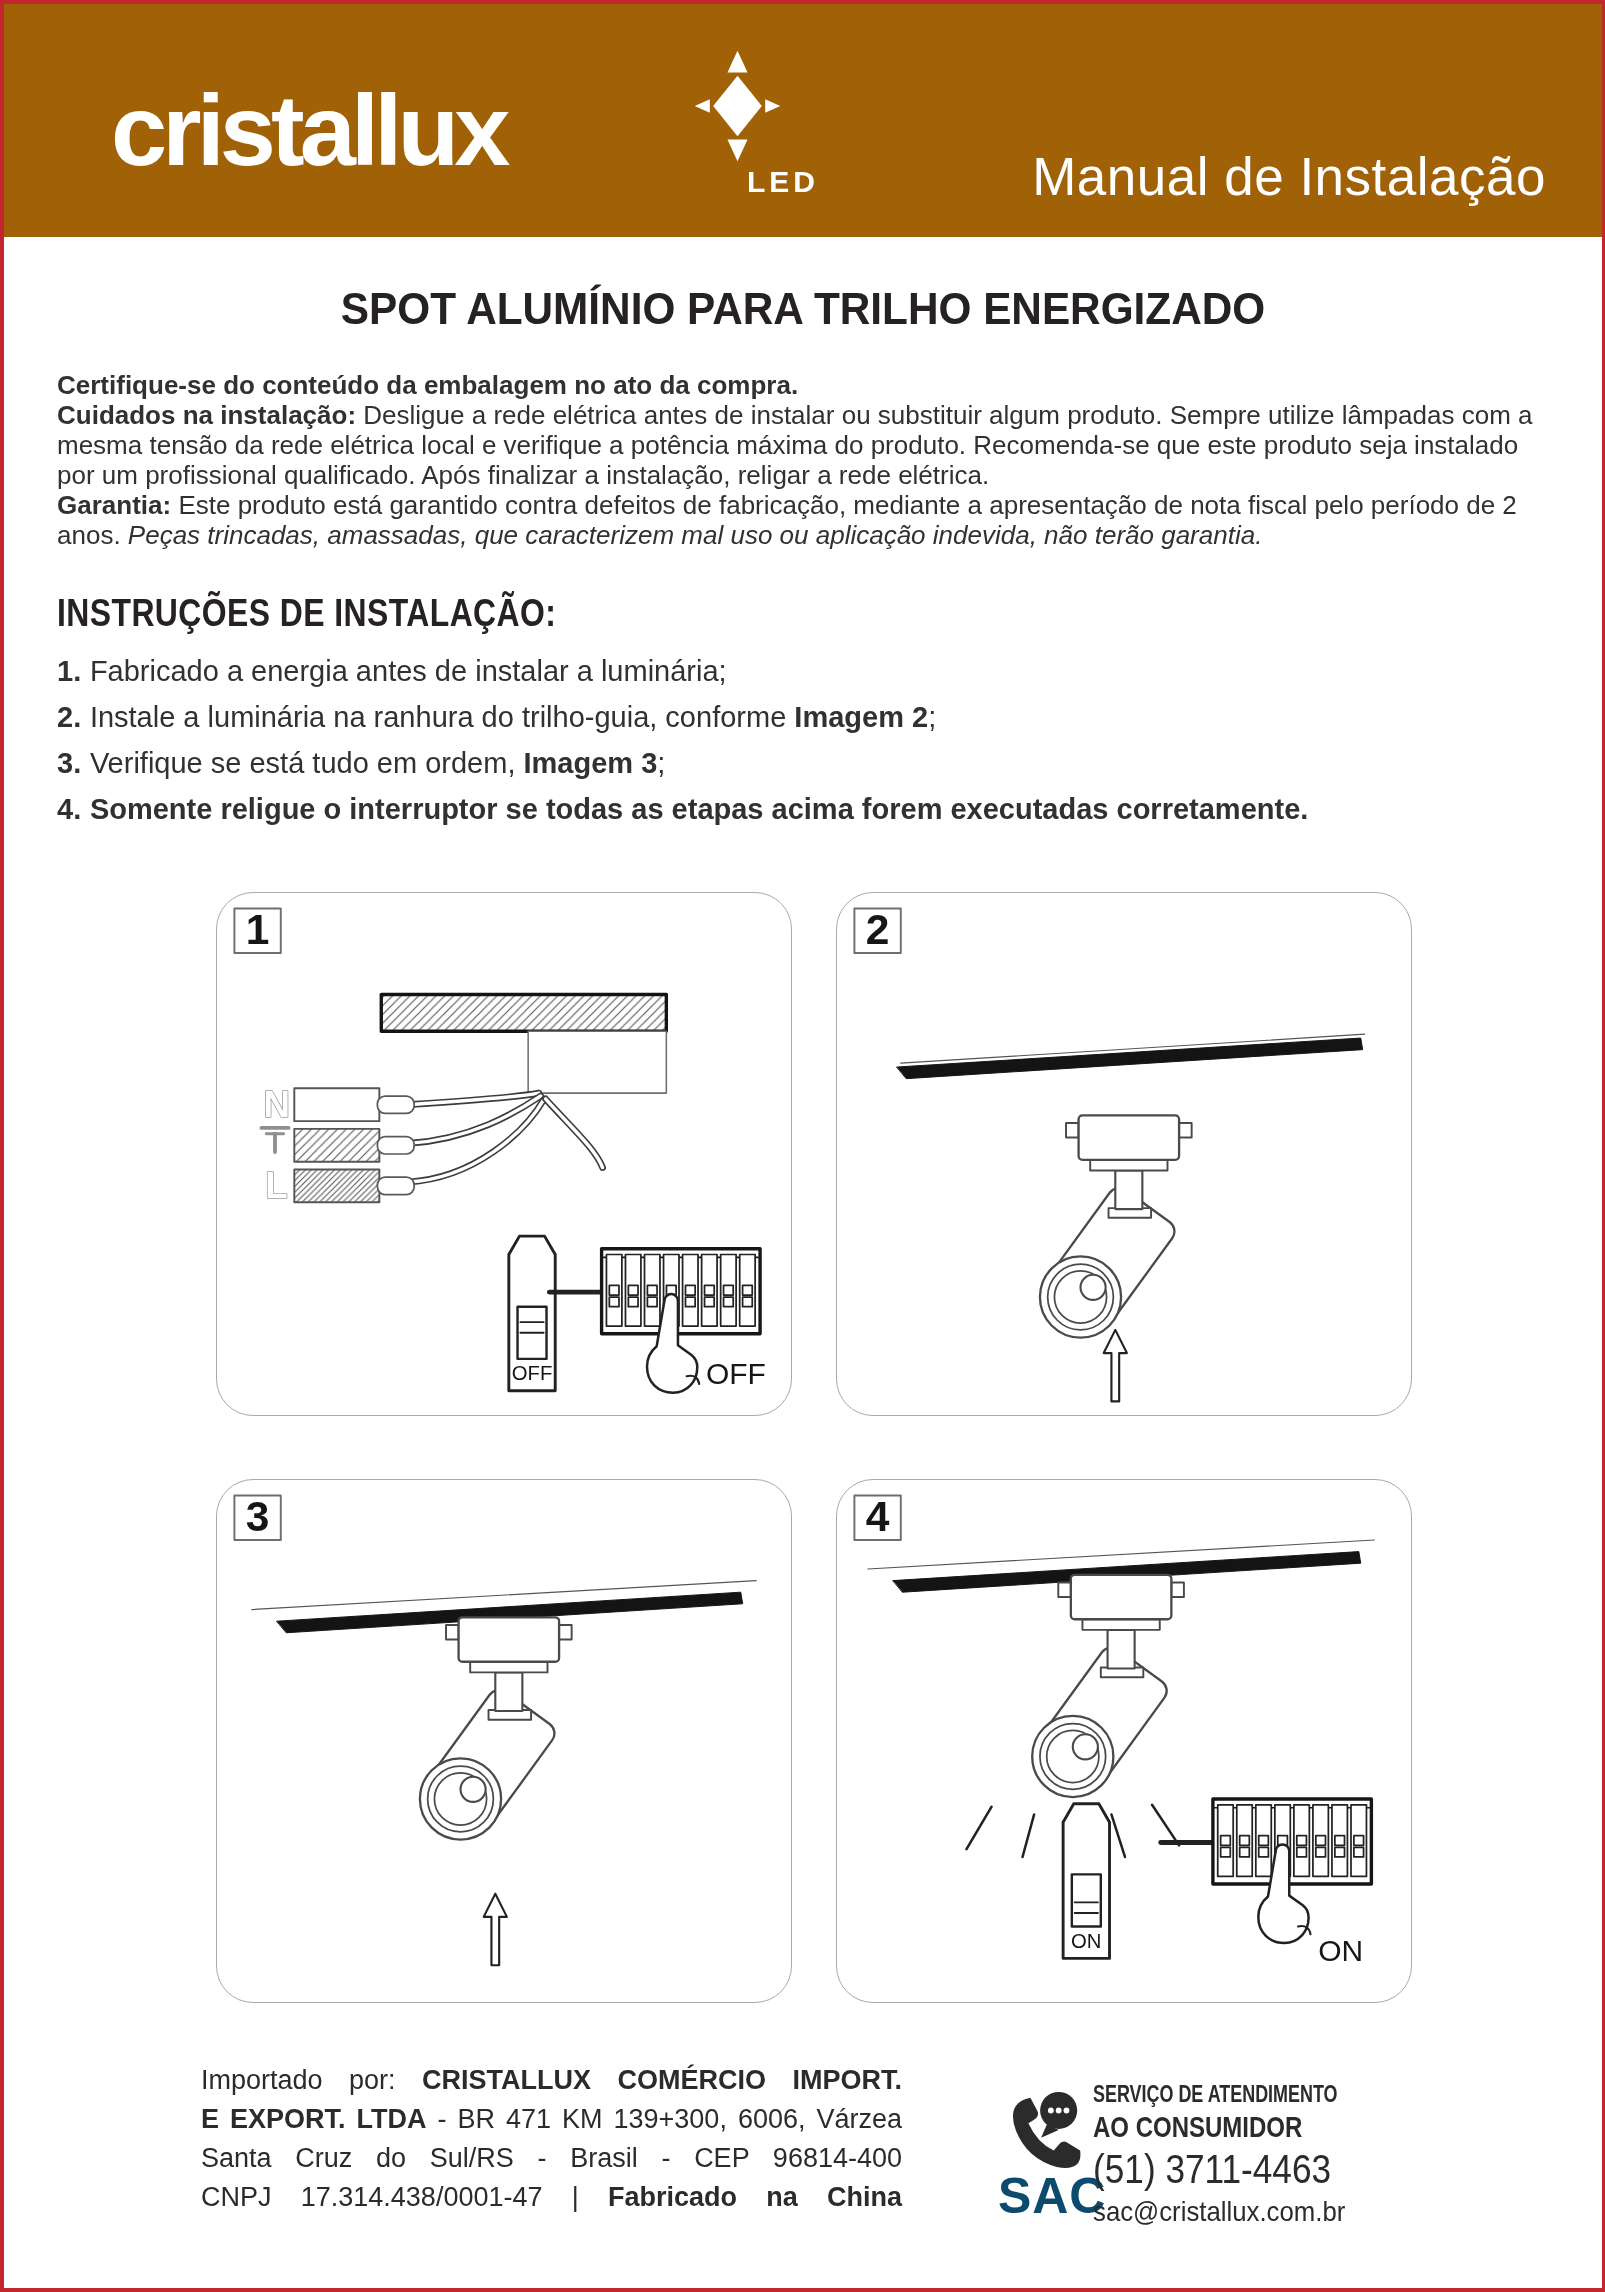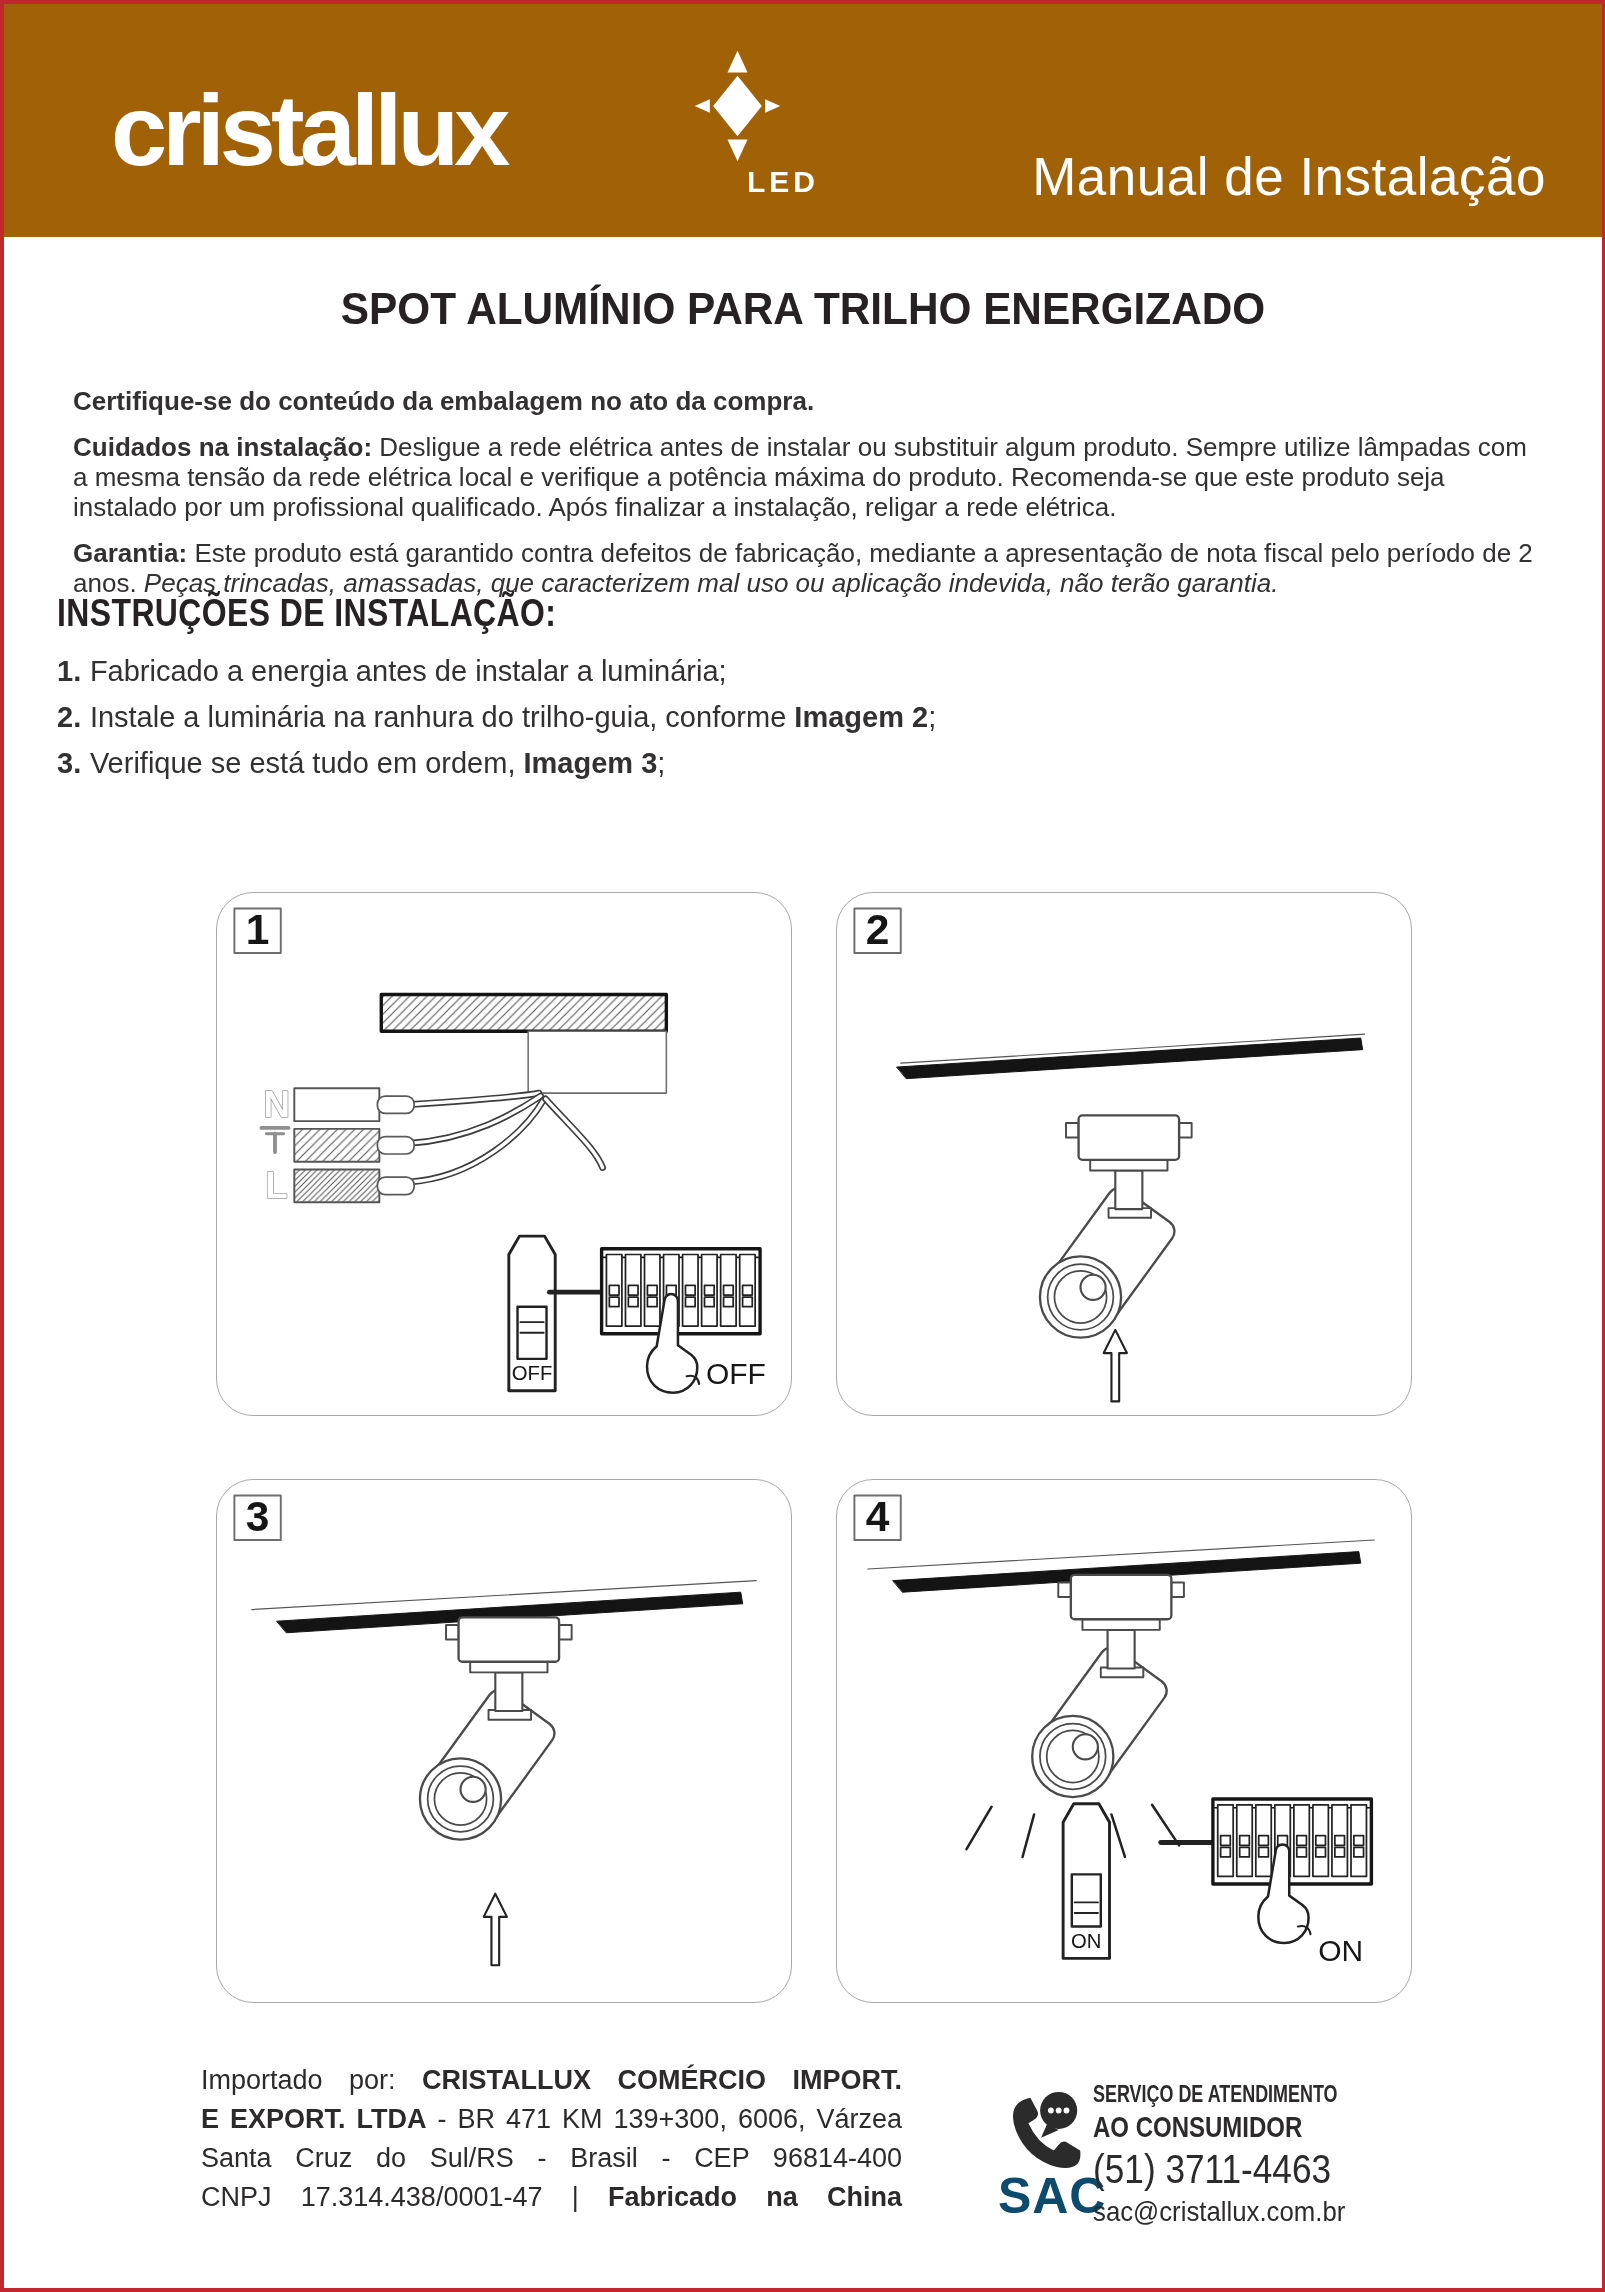--- a/index.html
+++ b/index.html
@@ -12,21 +12,21 @@
              color:#fff;letter-spacing:-4.9px;line-height:1;}
   .logo-icon{position:absolute;left:679px;top:35px;}
   .logo-sub{position:absolute;left:715px;top:161px;font-size:30px;font-weight:bold;
             color:#fff;letter-spacing:3.9px;margin-left:28px;}
   .manual-title{position:absolute;right:56px;top:142px;font-size:53px;color:#fff;
                 font-weight:normal;letter-spacing:0.5px;}
   
   .product-title{position:absolute;left:0;right:0;top:279px;text-align:center;
                  font-size:45px;font-weight:bold;color:#262223;transform:scaleX(0.94);}
   .intro{position:absolute;left:53px;right:49px;top:366px;font-size:26px;line-height:30px;color:#333031;}
-  .intro p{margin:16px;}
+  .intro p{margin:0;}
   .b{font-weight:bold;}
   .bi{font-weight:normal;font-style:italic;}
   
   .instr-heading{position:absolute;left:53px;top:588px;font-size:38px;font-weight:bold;
                  color:#262223;transform:scaleX(0.84);transform-origin:left center;letter-spacing:0.5px;}
   .steps{position:absolute;left:53px;top:644px;font-size:29px;line-height:46px;color:#333031;}
   .step-num{font-weight:bold;margin-right:0.30em;}
   
   .panel{position:absolute;width:576px;height:524px;border:1.9px solid #a7a9ac;
          border-radius:37px;box-sizing:border-box;background:#fff;}
@@ -79,20 +79,21 @@
     <p><span class="b">Cuidados na instalação:</span><span> Desligue a rede elétrica antes de instalar ou substituir algum produto. Sempre utilize lâmpadas com a mesma tensão da rede elétrica local e verifique a potência máxima do produto. Recomenda-se que este produto seja instalado por um profissional qualificado. Após finalizar a instalação, religar a rede elétrica.</span></p>
     <p><span class="b">Garantia:</span><span> Este produto está garantido contra defeitos de fabricação, mediante a apresentação de nota fiscal pelo período de 2 anos.</span><span class="bi"> Peças trincadas, amassadas, que caracterizem mal uso ou aplicação indevida, não terão garantia.</span></p>
   </div>
 
   <div class="instr-heading">INSTRUÇÕES DE INSTALAÇÃO:</div>
 
   <div class="steps">
     <div><span class="step-num">1.</span><span>Fabricado a energia antes de instalar a luminária;</span><span class="b"></span><span></span></div>
     <div><span class="step-num">2.</span><span>Instale a luminária na ranhura do trilho-guia, conforme </span><span class="b">Imagem 2</span><span>;</span></div>
     <div><span class="step-num">3.</span><span>Verifique se está tudo em ordem, </span><span class="b">Imagem 3</span><span>;</span></div>
+    <div><span class="step-num b">4.</span><span></span><span class="b">Somente religue o interruptor se todas as etapas acima forem executadas corretamente.</span><span></span></div>
   </div>
 
   <div class="panel" style="left:212px;top:888px;">
     <svg viewBox="0 0 594 540">
       <defs>
         <pattern id="hA" width="9" height="9" patternUnits="userSpaceOnUse">
           <path d="M0,9 l9,-9 M-2.25,2.25 l4.5,-4.5 M6.75,11.25 l4.5,-4.5" stroke="#5a5a5a" stroke-width="1.2" fill="none"></path>
         </pattern>
         <pattern id="hB" width="6" height="6" patternUnits="userSpaceOnUse">
           <path d="M0,6 l6,-6 M-1.5,1.5 l3,-3 M4.5,7.5 l3,-3" stroke="#555" stroke-width="1.1" fill="none"></path>

